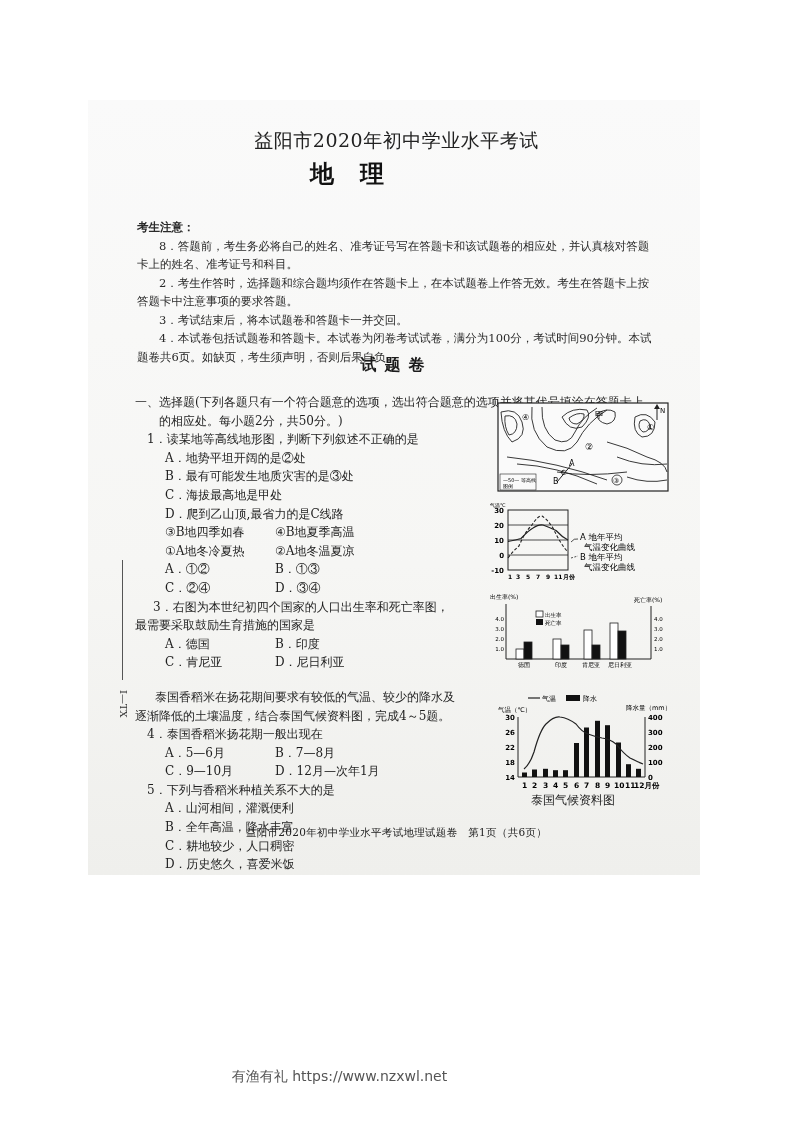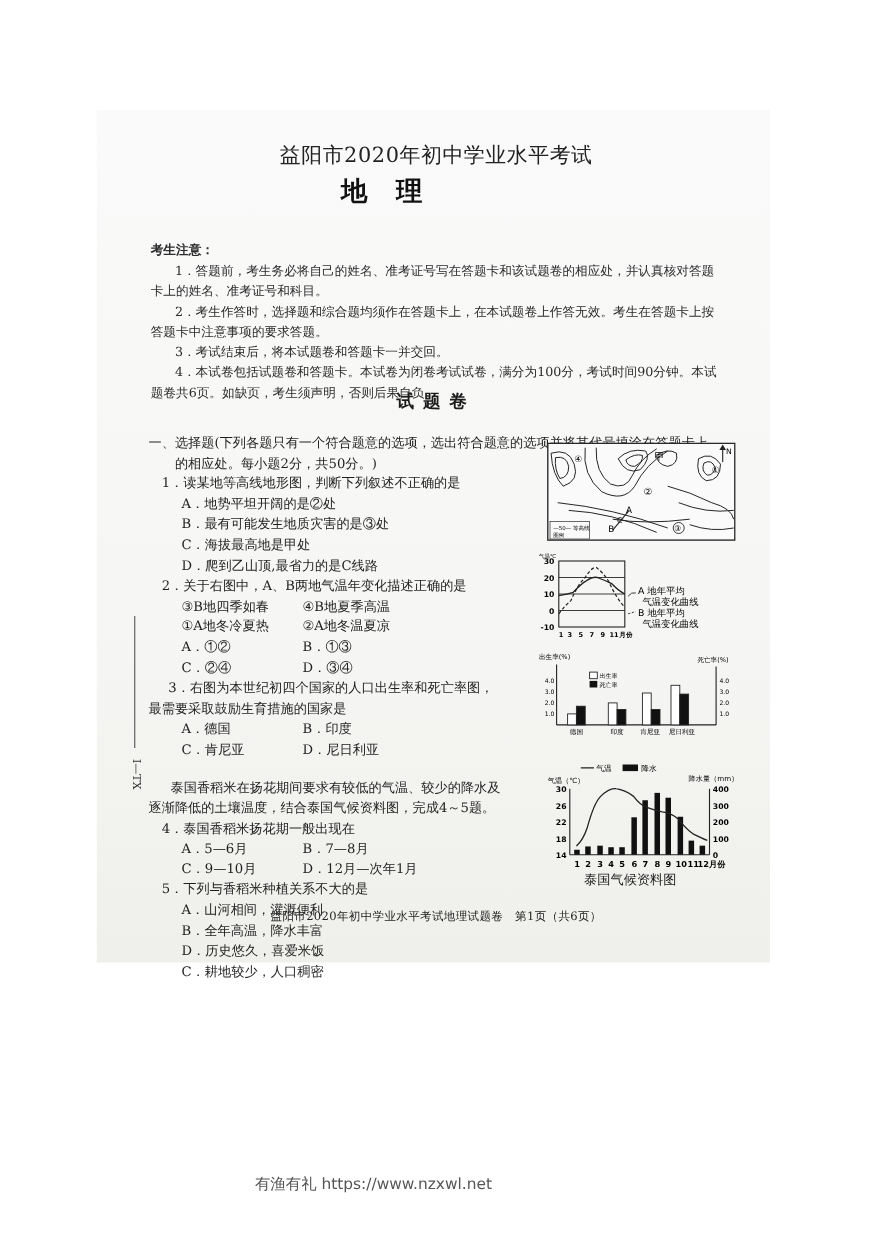--- a/index.html
+++ b/index.html
@@ -52,39 +52,38 @@
 </head>
 <body>
 
 <div class="paper"></div>
 
 <div class="title">益阳市2020年初中学业水平考试</div>
 <div class="subject">地理</div>
 
 <div class="notice">
   <div class="head">考生注意：</div>
-  <div class="p">1．答题前，考生务必将自己的姓名、准考证号写在答题卡和该试题卷的相应处，并认真核对答题卡上的姓名、准考证号和科目。</div>
+  <div class="p">8．答题前，考生务必将自己的姓名、准考证号写在答题卡和该试题卷的相应处，并认真核对答题卡上的姓名、准考证号和科目。</div>
   <div class="p">2．考生作答时，选择题和综合题均须作在答题卡上，在本试题卷上作答无效。考生在答题卡上按答题卡中注意事项的要求答题。</div>
   <div class="p">3．考试结束后，将本试题卷和答题卡一并交回。</div>
   <div class="p">4．本试卷包括试题卷和答题卡。本试卷为闭卷考试试卷，满分为100分，考试时间90分钟。本试题卷共6页。如缺页，考生须声明，否则后果自负。</div>
 </div>
 
 <div class="section-title">试题卷</div>
 
 <div class="q-area">
   <div class="sec-head">一、选择题(下列各题只有一个符合题意的选项，选出符合题意的选项并将其代号填涂在答题卡上</div>
   <div class="sec-head2">的相应处。每小题2分，共50分。)</div>
 
   <div class="q">1．读某地等高线地形图，判断下列叙述不正确的是</div>
   <div class="opt">A．地势平坦开阔的是②处</div>
   <div class="opt">B．最有可能发生地质灾害的是③处</div>
   <div class="opt">C．海拔最高地是甲处</div>
   <div class="opt">D．爬到乙山顶,最省力的是C线路</div>
 
-  <div class="q">2．关于右图中，A、B两地气温年变化描述正确的是</div>
   <div class="opt2">
     <span>③B地四季如春</span>
     <span>④B地夏季高温</span>
   </div>
   <div class="opt2">
     <span>①A地冬冷夏热</span>
     <span>②A地冬温夏凉</span>
   </div>
   <div class="opt2">
     <span>A．①②</span>
@@ -115,22 +114,22 @@
     <span>B．7—8月</span>
   </div>
   <div class="opt2">
     <span>C．9—10月</span>
     <span>D．12月—次年1月</span>
   </div>
 
   <div class="q">5．下列与香稻米种植关系不大的是</div>
   <div class="opt">A．山河相间，灌溉便利</div>
   <div class="opt">B．全年高温，降水丰富</div>
+  <div class="opt">C．耕地较少，人口稠密</div>
   <div class="opt">D．历史悠久，喜爱米饭</div>
-  <div class="opt">C．耕地较少，人口稠密</div>
 </div>
 
 <div class="figure" style="left:497px; top:402px;">
   <svg width="172" height="90" viewBox="0 0 172 90">
     <rect x="1" y="1" width="170" height="88" fill="#fafafa" stroke="#222" stroke-width="1.2"></rect>
     <g fill="none" stroke="#222" stroke-width="0.9">
       <path d="M4 10 Q20 5 25 20 Q30 35 15 40 Q5 30 4 10"></path>
       <path d="M8 14 Q18 12 20 22 Q20 32 12 33 Q7 25 8 14"></path>
       <path d="M35 5 Q32 30 50 45 Q70 55 80 40 Q90 20 110 8"></path>
       <path d="M45 5 Q44 28 58 38 Q72 44 78 30 Q85 15 100 6"></path>

